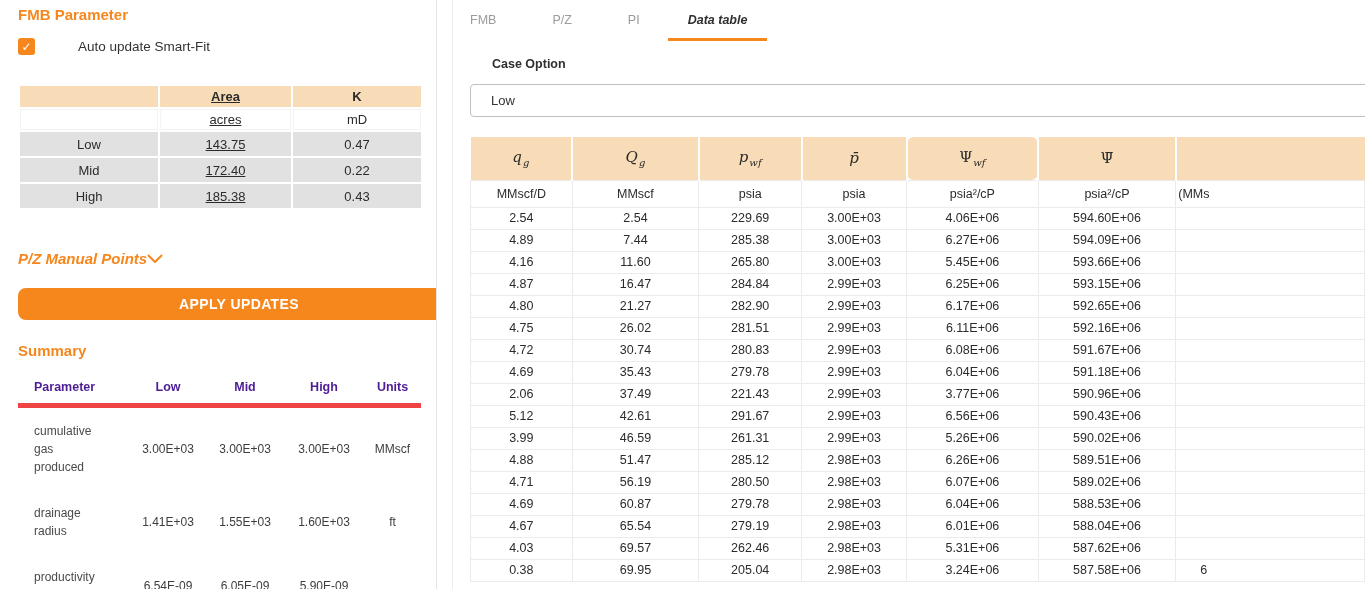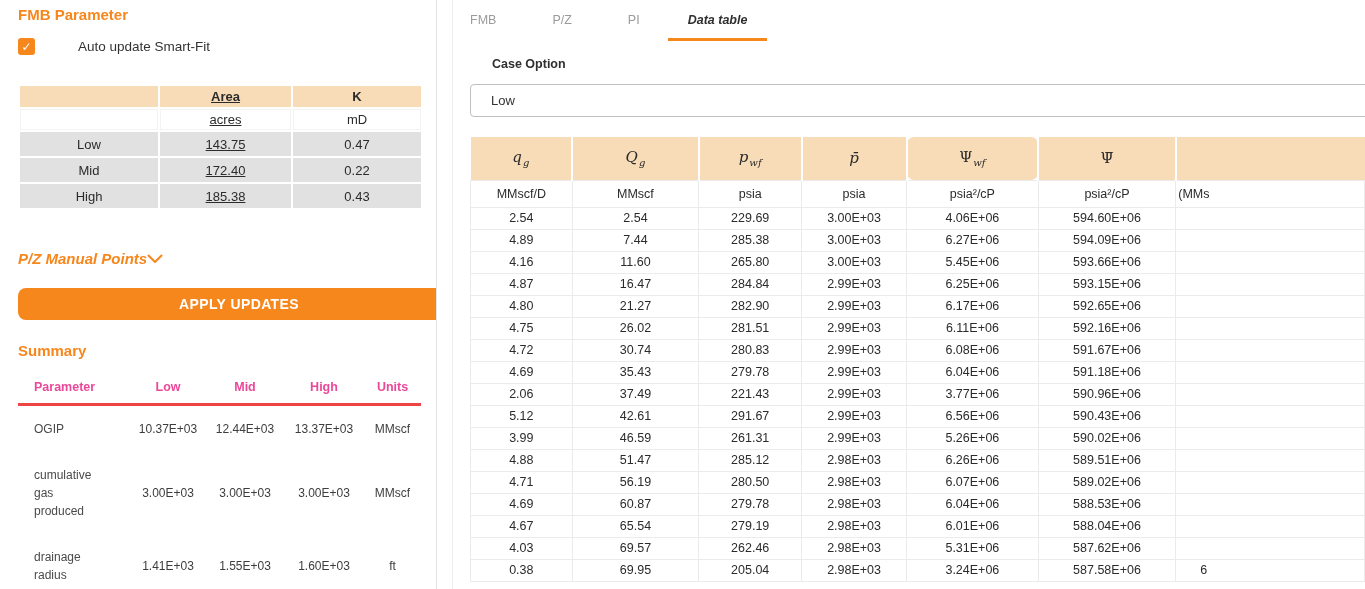--- a/index.html
+++ b/index.html
@@ -50,22 +50,22 @@
   .summary-title{margin-top:22px;}
   .summary-table{
     margin-top:9px;width:403px;border-collapse:collapse;font-size:12px;color:#3d3d3d;table-layout:fixed;
   }
   .summary-table th:nth-child(1),.summary-table td:nth-child(1){width:112px;}
   .summary-table th:nth-child(2),.summary-table td:nth-child(2){width:76px;}
   .summary-table th:nth-child(3),.summary-table td:nth-child(3){width:78px;}
   .summary-table th:nth-child(4),.summary-table td:nth-child(4){width:80px;}
   .summary-table th:nth-child(5),.summary-table td:nth-child(5){width:57px;}
   .summary-table th{
-    font-size:12.5px;font-weight:bold;color:#ec4899;text-align:center;
-    padding:12px 0 9px;border-bottom:3px solid #ef4444;
+    font-size:12.5px;font-weight:bold;color:#4c1d95;text-align:center;
+    padding:12px 0 9px;border-bottom:5px solid #ef4444;
   }
   .summary-table th:first-child{text-align:left;padding-left:16px;}
   .summary-table td{text-align:center;padding:14px 0;line-height:1.5;}
   .summary-table td:first-child{
     text-align:left;padding-left:16px;padding-right:24px;color:#4a4a4a;overflow-wrap:break-word;
   }
   
   .tabs{position:absolute;left:442px;top:0;display:flex;}
   .tab{
     padding:13px 28px 11px;font-size:12.5px;color:var(--tab-inactive);
@@ -167,27 +167,20 @@
         <tr>
           <th>Parameter</th>
           <th>Low</th>
           <th>Mid</th>
           <th>High</th>
           <th>Units</th>
         </tr>
       </thead>
     <tbody id="summary-body">
         <tr>
-          <td>OGIP</td>
-          <td>10.37E+03</td>
-          <td>12.44E+03</td>
-          <td>13.37E+03</td>
-          <td>MMscf</td>
-        </tr>
-        <tr>
           <td>cumulative gas produced</td>
           <td>3.00E+03</td>
           <td>3.00E+03</td>
           <td>3.00E+03</td>
           <td>MMscf</td>
         </tr>
         <tr>
           <td>drainage radius</td>
           <td>1.41E+03</td>
           <td>1.55E+03</td>

